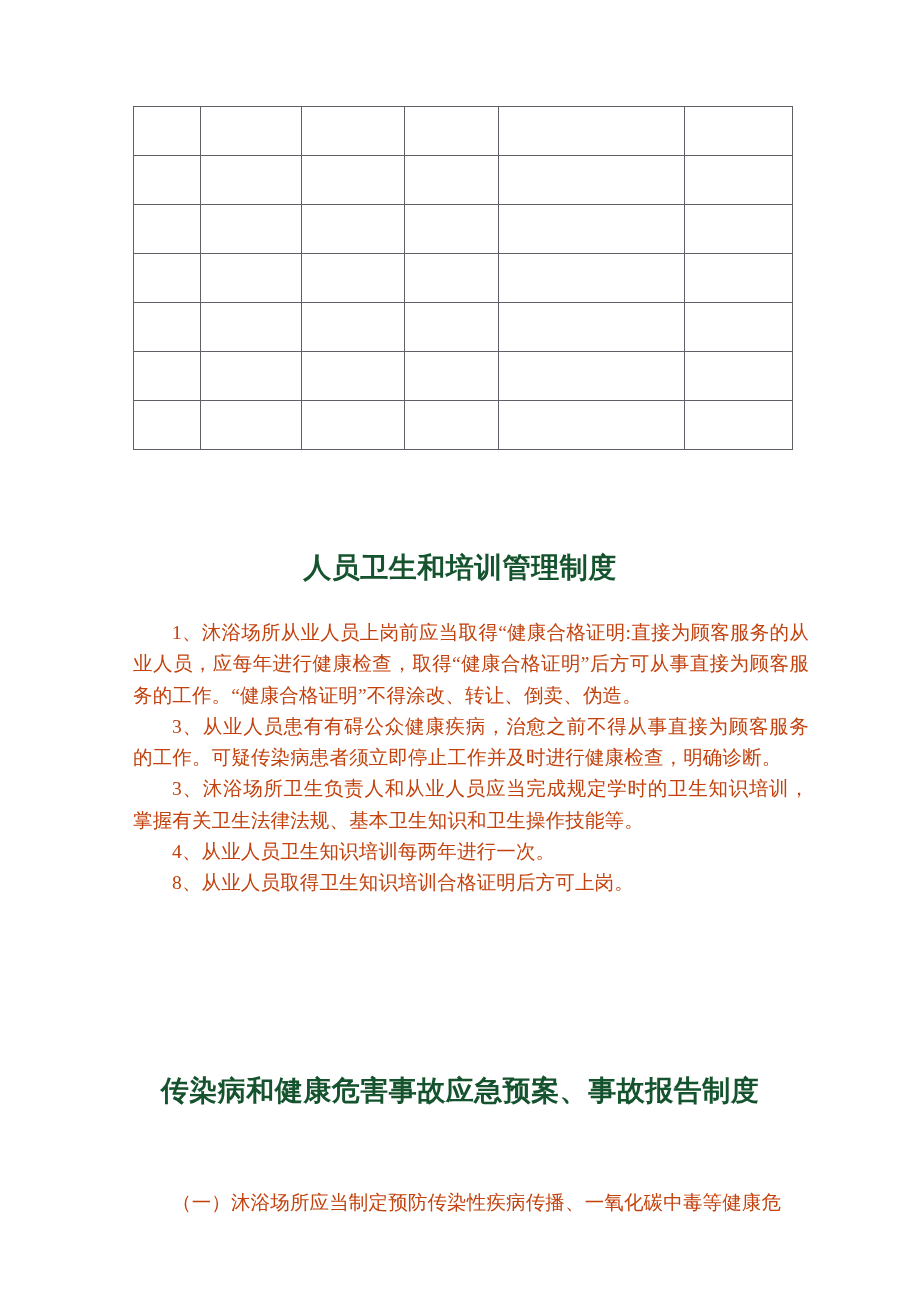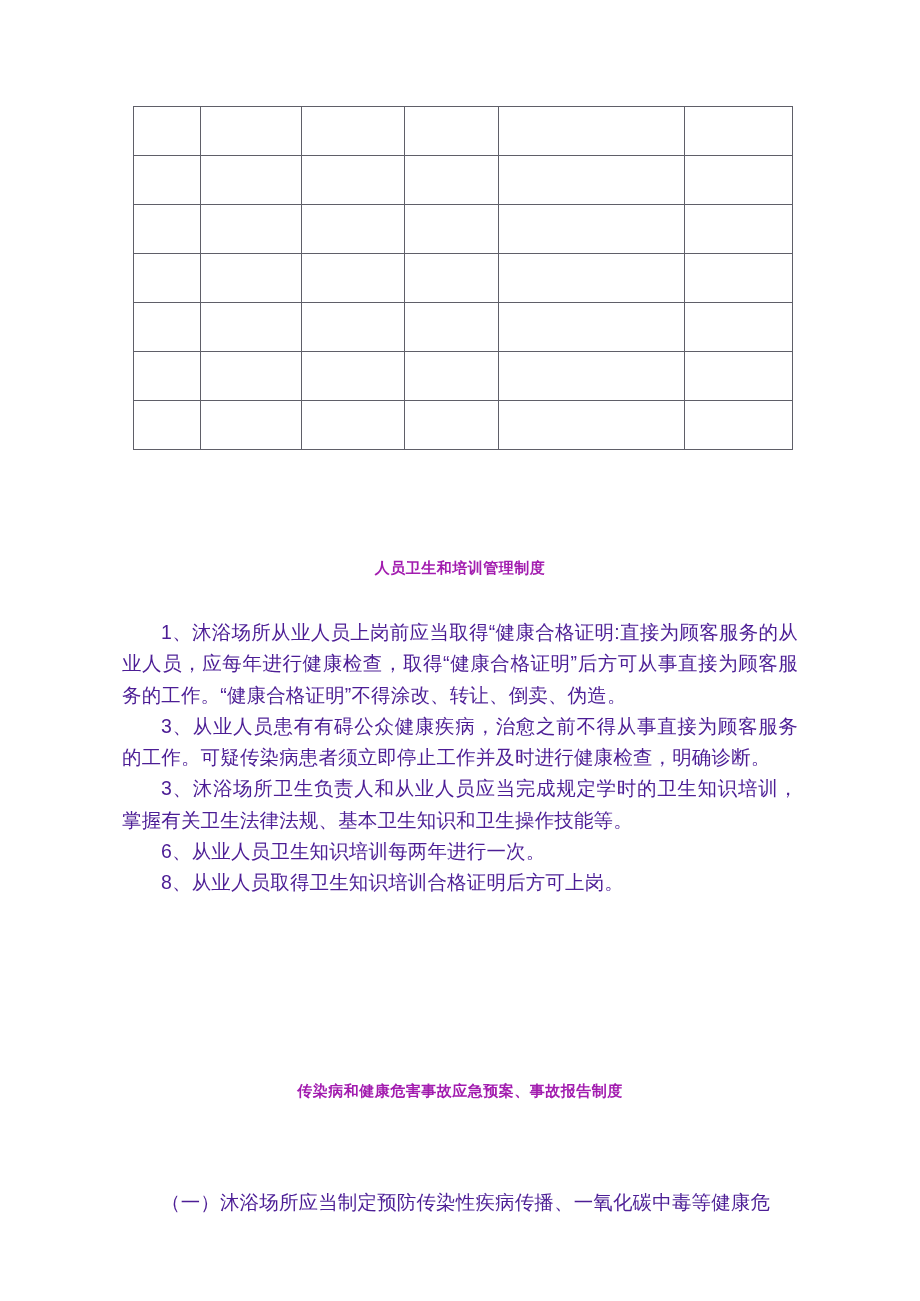--- a/index.html
+++ b/index.html
@@ -47,39 +47,39 @@
   table.grid col.c5 { width: 108px; }
 
   
   .doc-heading {
     position: absolute;
     left: 0;
     width: 920px;
     text-align: center;
     font-family: "Liberation Sans", "DejaVu Sans", sans-serif;
     font-weight: bold;
-    font-size: 15px;
+    font-size: 28px;
     letter-spacing: 0.5px;
-    color: #a21caf;
+    color: #14532d;
     line-height: 30px;
   }
   #heading-1 { top: 553px; }
   #heading-2 { top: 1076px; }
 
   
   .body-block {
     position: absolute;
-    left: 122px;
+    left: 133px;
     width: 676px;
-    font-family: Liberation Sans, sans-serif;
+    font-family: Liberation Serif, serif;
     font-size: 19.5px;
     line-height: 31.3px;
     text-align: justify;
     text-justify: inter-character;
-    color: #4c1d95;
+    color: #c2410c;
     letter-spacing: 0.15px;
   }
   #block-a { top: 617px; }
   #block-b { top: 921px; }
   #block-c { top: 1143px; margin-top: 44px; }
 
   .para {
     margin: 0;
     text-indent: 2em;
     white-space: normal;
@@ -162,21 +162,21 @@
       </tbody>
     </table>
   </div>
 
   <div id="heading-1" class="doc-heading">人员卫生和培训管理制度</div>
 
   <div id="block-a" class="body-block">
     <p class="para">1、沐浴场所从业人员上岗前应当取得“健康合格证明:直接为顾客服务的从业人员，应每年进行健康检查，取得“健康合格证明”后方可从事直接为顾客服务的工作。“健康合格证明”不得涂改、转让、倒卖、伪造。</p>
     <p class="para">3、从业人员患有有碍公众健康疾病，治愈之前不得从事直接为顾客服务的工作。可疑传染病患者须立即停止工作并及时进行健康检查，明确诊断。</p>
     <p class="para">3、沐浴场所卫生负责人和从业人员应当完成规定学时的卫生知识培训，掌握有关卫生法律法规、基本卫生知识和卫生操作技能等。</p>
-    <p class="para nowrap-line">6、从业人员卫生知识培训每两年进行一次。</p>
+    <p class="para nowrap-line">4、从业人员卫生知识培训每两年进行一次。</p>
     <p class="para nowrap-line">8、从业人员取得卫生知识培训合格证明后方可上岗。</p>
   </div>
 
   <div id="block-b" class="body-block">
   </div>
 
   <div id="heading-2" class="doc-heading">传染病和健康危害事故应急预案、事故报告制度</div>
 
   <div id="block-c" class="body-block">
     <p class="para nowrap-line">（一）沐浴场所应当制定预防传染性疾病传播、一氧化碳中毒等健康危</p>

